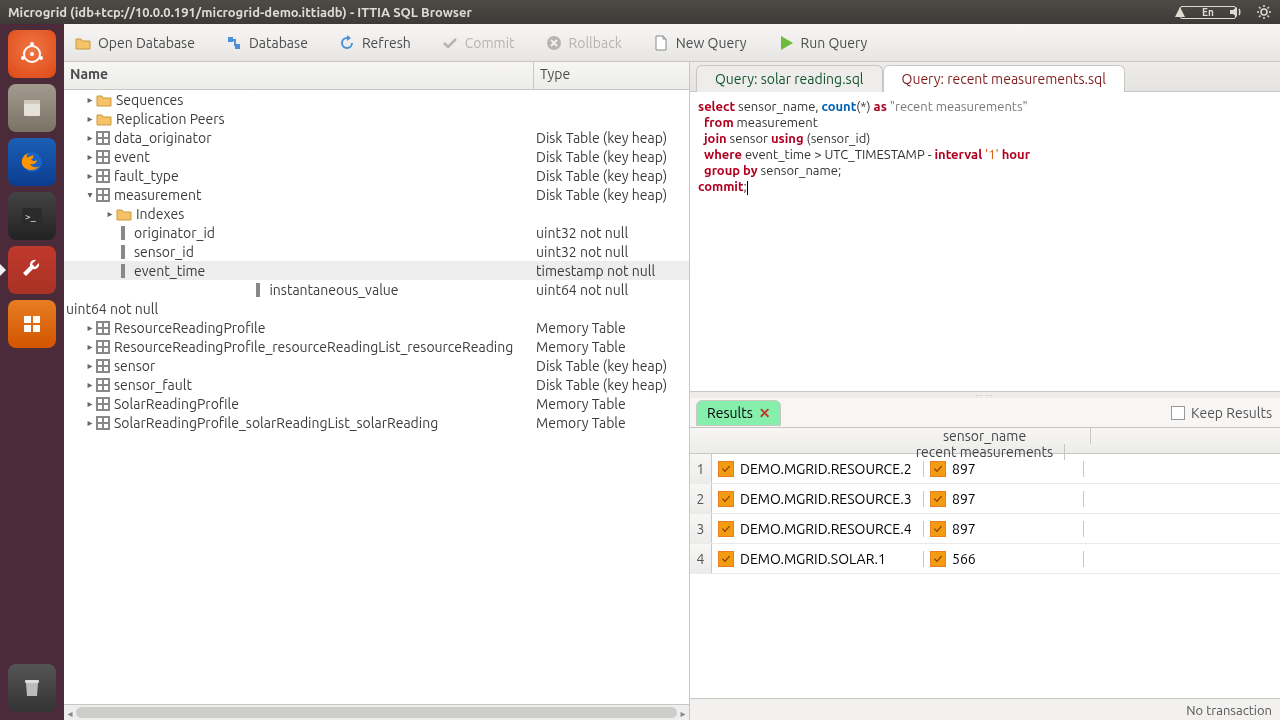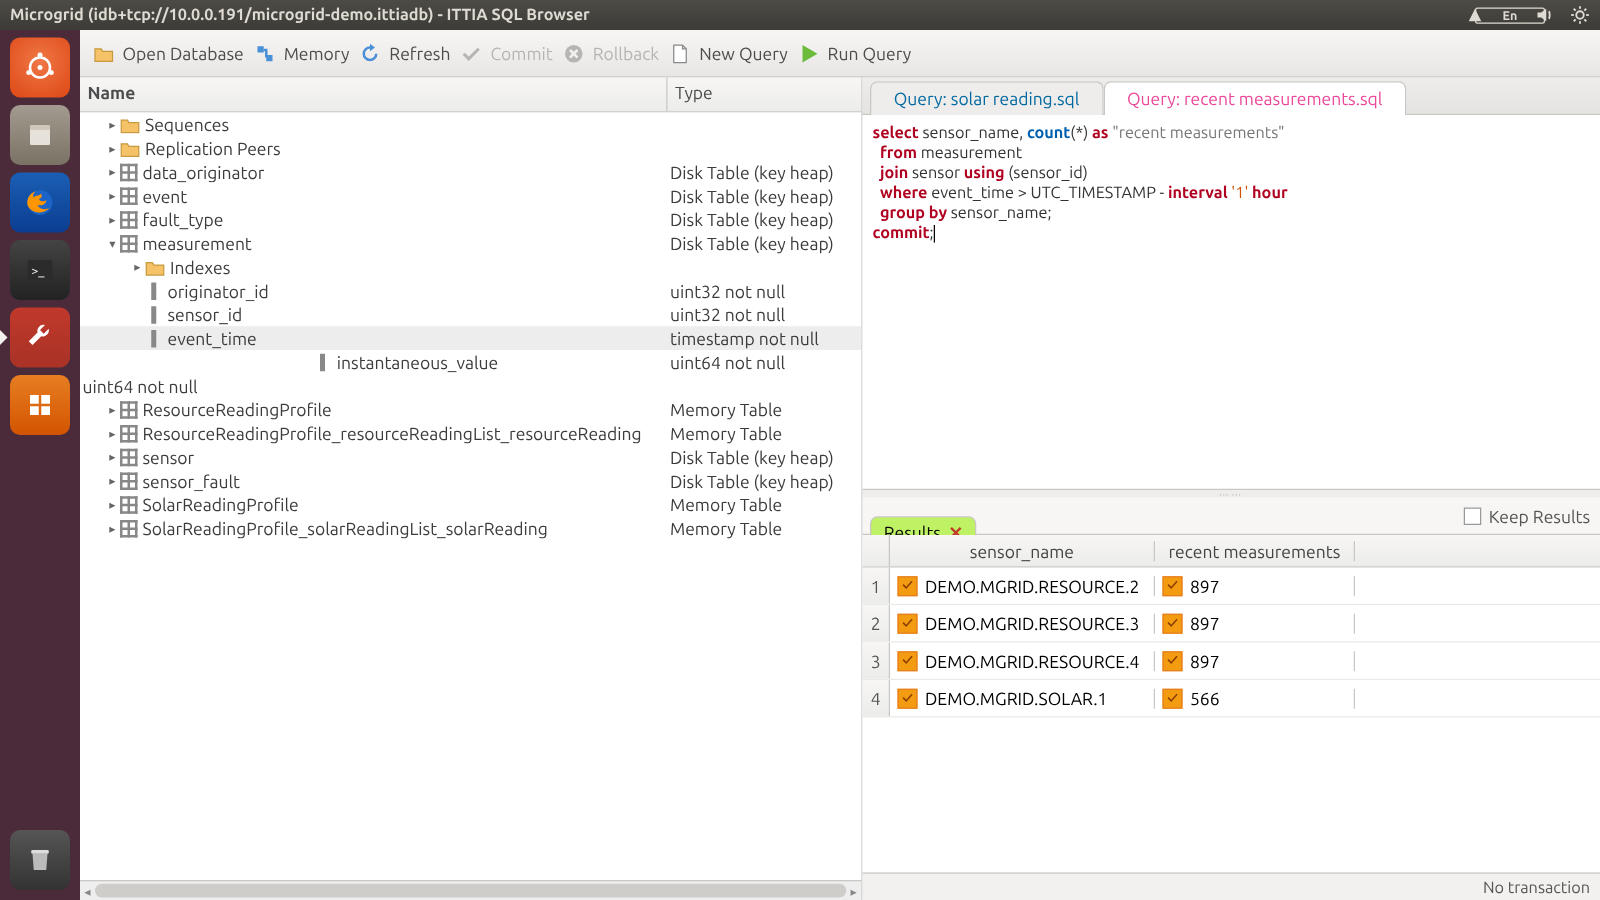--- a/index.html
+++ b/index.html
@@ -25,21 +25,21 @@
 .t-term { background: linear-gradient(#444,#222); }
 .t-app1 { background: linear-gradient(#c0392b,#a93226); }
 .t-app2 { background: linear-gradient(#e67e22,#d35400); }
 .launcher-spacer { flex:1; }
 .t-trash { background: linear-gradient(#555,#333); margin-bottom:8px; }
 
 
 .app { flex:1; display:flex; flex-direction:column; min-width:0; }
 
 
-.toolbar { height: 38px; background: linear-gradient(#f7f6f5,#e7e6e4); border-bottom: 1px solid #c9c7c3; display:flex; align-items:center; padding: 0 10px; gap: 8px; font-size: 14px; color:#4c4c4c; }
+.toolbar { height: 38px; background: linear-gradient(#f7f6f5,#e7e6e4); border-bottom: 1px solid #c9c7c3; display:flex; align-items:center; padding: 0 10px; gap: 30px; font-size: 14px; color:#4c4c4c; }
 .tbtn { display:flex; align-items:center; gap:6px; cursor:pointer; }
 .tbtn.disabled { color:#b7b5b1; }
 .ticon { width:18px; height:18px; display:inline-flex; align-items:center; justify-content:center; }
 
 
 .content { flex:1; display:flex; min-height:0; }
 
 
 .treepane { width: 626px; display:flex; flex-direction:column; border-right:1px solid #c9c7c3; min-height:0; }
 .tree-header { height: 28px; display:flex; border-bottom:1px solid #c9c7c3; background: linear-gradient(#f7f6f5,#ececea); font-size:14px; color:#4c4c4c; }
@@ -63,42 +63,42 @@
 .col-icon { width:14px; height:14px; margin-right:4px; display:inline-block; background:
   linear-gradient(#888,#888) 5px 0/4px 100% no-repeat; }
 .tree-scrollbar { height:16px; background:#eee; border-top:1px solid #c9c7c3; position:relative; }
 .tree-scrollbar .thumb { position:absolute; left:12px; right:12px; top:2px; bottom:2px; background:#cfcdc9; border-radius:6px; }
 .tree-scrollbar .arrow { position:absolute; top:0; width:12px; height:16px; display:flex; align-items:center; justify-content:center; color:#888; font-size:10px;}
 .tree-scrollbar .arrow.left{left:0;} .tree-scrollbar .arrow.right{right:0;}
 
 
 .querypane { flex:1; display:flex; flex-direction:column; min-width:0; }
 .tabs { height:30px; display:flex; align-items:flex-end; background:linear-gradient(#eeedeb,#e4e3e1); border-bottom:1px solid #c9c7c3; padding-left:6px; gap:0; font-size:14px;}
-.tab { padding:5px 18px; border:1px solid #c9c7c3; border-bottom:none; border-top-left-radius:6px; border-top-right-radius:6px; background:#eeedeb; color:#0369a1; cursor:pointer; position:relative; top:1px;}
-.tab.active { background:#fff; color:#ec4899; }
+.tab { padding:5px 18px; border:1px solid #c9c7c3; border-bottom:none; border-top-left-radius:6px; border-top-right-radius:6px; background:#eeedeb; color:#14532d; cursor:pointer; position:relative; top:1px;}
+.tab.active { background:#fff; color:#7f1d1d; }
 
 .editor { flex:0 0 300px; background:#fff; font-family: "DejaVu Sans Mono", Menlo, monospace; font-size:13px; line-height:16px; padding:6px 8px; white-space:pre; overflow:auto; color:#333; border-bottom:1px solid #c9c7c3;}
 .kw { color:#b00020; font-weight:bold; }
 .fn { color:#0060b0; font-weight:bold; }
 .str { color:#777; }
 .num { color:#d35400; }
 .typ { color:#b00020; font-weight:bold;}
 .cursor { display:inline-block; width:1px; height:14px; background:#000; vertical-align:middle; }
 
 .splitter { height:6px; background:#eeedeb; cursor:row-resize; display:flex; align-items:center; justify-content:center; color:#bbb; font-size:8px; letter-spacing:2px;}
 
 .results-header { height:30px; display:flex; align-items:center; border-bottom:1px solid #c9c7c3; background:#f7f6f5; font-size:14px; }
-.results-tab { padding:4px 10px; border:1px solid #c9c7c3; border-top-left-radius:6px; border-top-right-radius:6px; background:#bef264; margin-left:6px; display:flex; align-items:center; gap:6px; position:relative; top:13px;}
+.results-tab { padding:4px 10px; border:1px solid #c9c7c3; border-top-left-radius:6px; border-top-right-radius:6px; background:#86efac; margin-left:6px; display:flex; align-items:center; gap:6px; position:relative; top:0;}
 .close-x { color:#c0392b; font-weight:bold; cursor:pointer; }
 .keep { margin-left:auto; margin-right:8px; display:flex; align-items:center; gap:6px; color:#555;}
 .checkbox { width:14px; height:14px; border:1px solid #999; background:#fff; }
 
 .results-table { flex:1; overflow:auto; background:#fff; font-size:14px; }
 .rt-head, .rt-row { display:flex; }
-.rt-head { background:linear-gradient(#f7f6f5,#ececea); border-bottom:1px solid #c9c7c3; height:26px; align-items:center; position:sticky; top:0;}
+.rt-head { background:linear-gradient(#f7f6f5,#ececea); border-bottom:1px solid #c9c7c3; height:26px; align-items:center; position:sticky; top:0;flex-direction:column;}
 .rt-row { border-bottom:1px solid #eceae6; height:30px; align-items:center; }
 .rc-idx { width:22px; text-align:center; background:linear-gradient(#f7f6f5,#ececea); border-right:1px solid #c9c7c3; color:#555; align-self:stretch; display:flex; align-items:center; justify-content:center;}
 .rc-name { width:212px; border-right:1px solid #c9c7c3; padding:0 6px; display:flex; align-items:center; gap:6px;}
 .rc-meas { width:160px; border-right:1px solid #c9c7c3; padding:0 6px; display:flex; align-items:center; gap:6px;}
 .rt-head .rc-name, .rt-head .rc-meas { justify-content:center; color:#444;}
 .rt-head .rc-idx { background:linear-gradient(#f7f6f5,#ececea);}
 .cell-check { width:16px; height:16px; border:1px solid #e67e22; background:#f39c12; display:inline-flex; align-items:center; justify-content:center;}
 .cell-check::after { content:"✓"; font-size:12px; color:#8b3e00; font-weight:bold;}
 
 
@@ -196,21 +196,21 @@
         <span>Open Database</span>
       </div>
       <div class="tbtn">
         <span class="ticon">
             <svg width="18" height="18" viewBox="0 0 18 18">
               <rect x="3" y="3" width="5" height="5" fill="#4a90d9"></rect>
               <rect x="10" y="10" width="5" height="5" fill="#4a90d9"></rect>
               <path d="M8 6h2v6" stroke="#4a90d9" stroke-width="2" fill="none"></path>
             </svg>
           </span>
-        <span>Memory</span>
+        <span>Database</span>
       </div>
       <div class="tbtn">
         <span class="ticon">
             <svg width="18" height="18" viewBox="0 0 18 18">
               <path d="M9 3a6 6 0 106 6h-2a4 4 0 11-4-4v2l4-3-4-3v2z" fill="#4a90d9"></path>
             </svg>
           </span>
         <span>Refresh</span>
       </div>
       <div class="tbtn disabled">

